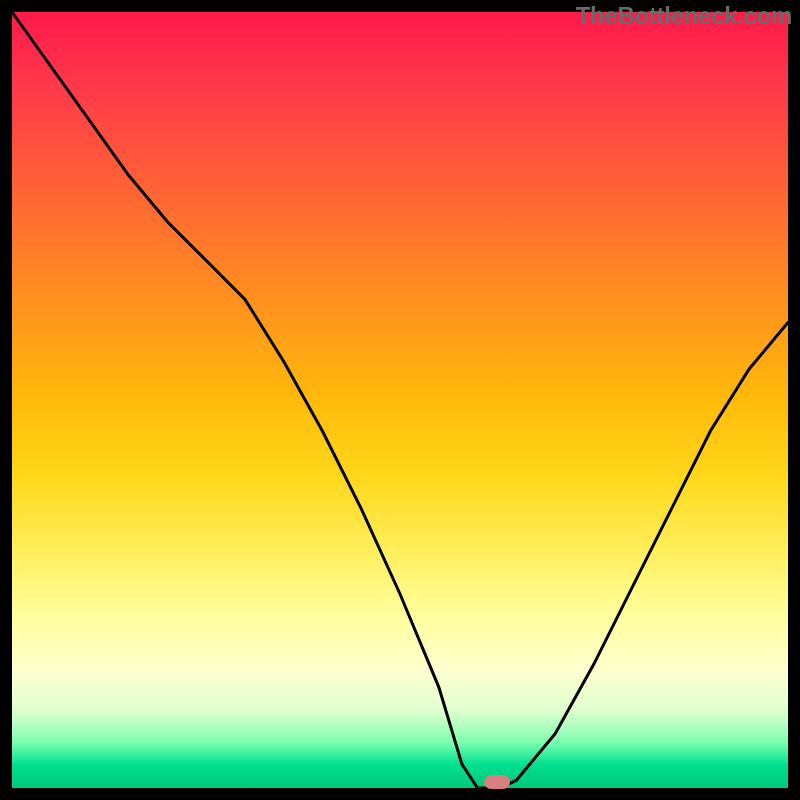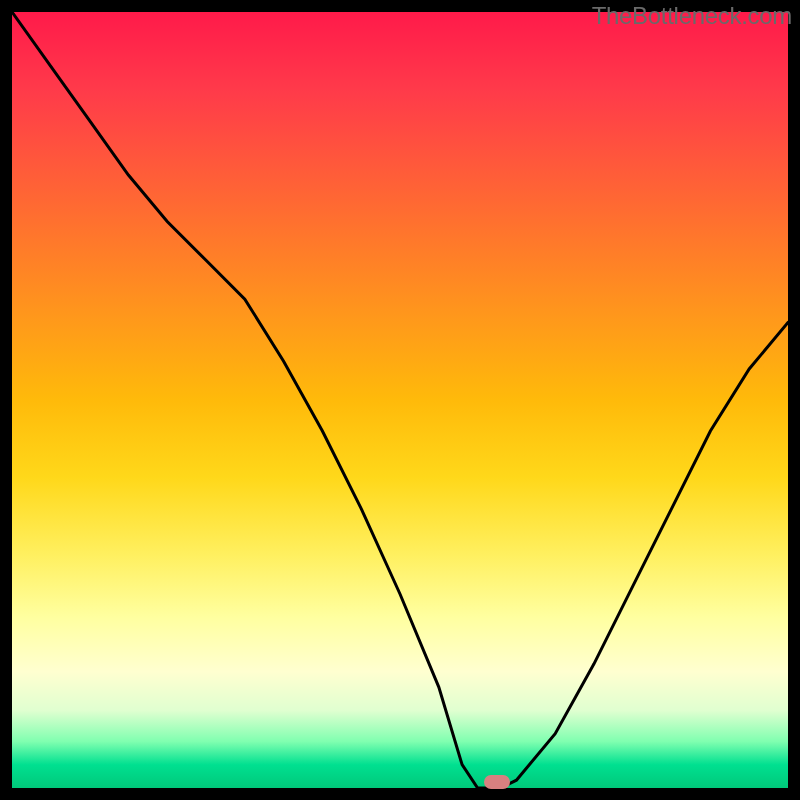--- a/index.html
+++ b/index.html
@@ -48,21 +48,21 @@
     background: #d88080;
     border-radius: 7px;
     transform: translate(-50%, -50%);
   }
   .watermark {
     position: absolute;
     top: 2px;
     right: 8px;
     font-family: Arial, Helvetica, sans-serif;
     font-size: 24px;
-    font-weight: 400;
+    font-weight: 700;
     color: #6a6a6a;
     letter-spacing: -0.3px;
   }
 </style>
 </head>
 <body>
 
 <div class="chart-area">
   <svg class="curve-svg" viewBox="0 0 776 776" preserveAspectRatio="none">
     <path id="curve-path" fill="none" stroke="#000" stroke-width="3" stroke-linecap="round" d="M0.0 0.0 L38.8 54.3 L77.6 108.6 L116.4 163.0 L155.2 209.5 L194.0 248.3 L232.8 287.1 L271.6 349.2 L310.4 419.0 L349.2 496.6 L388.0 582.0 L426.8 675.1 L450.1 752.7 L465.6 776.0 L488.9 776.0 L504.4 768.2 L543.2 721.7 L582.0 651.8 L620.8 574.2 L659.6 496.6 L698.4 419.0 L737.2 357.0 L776.0 310.4"></path>

